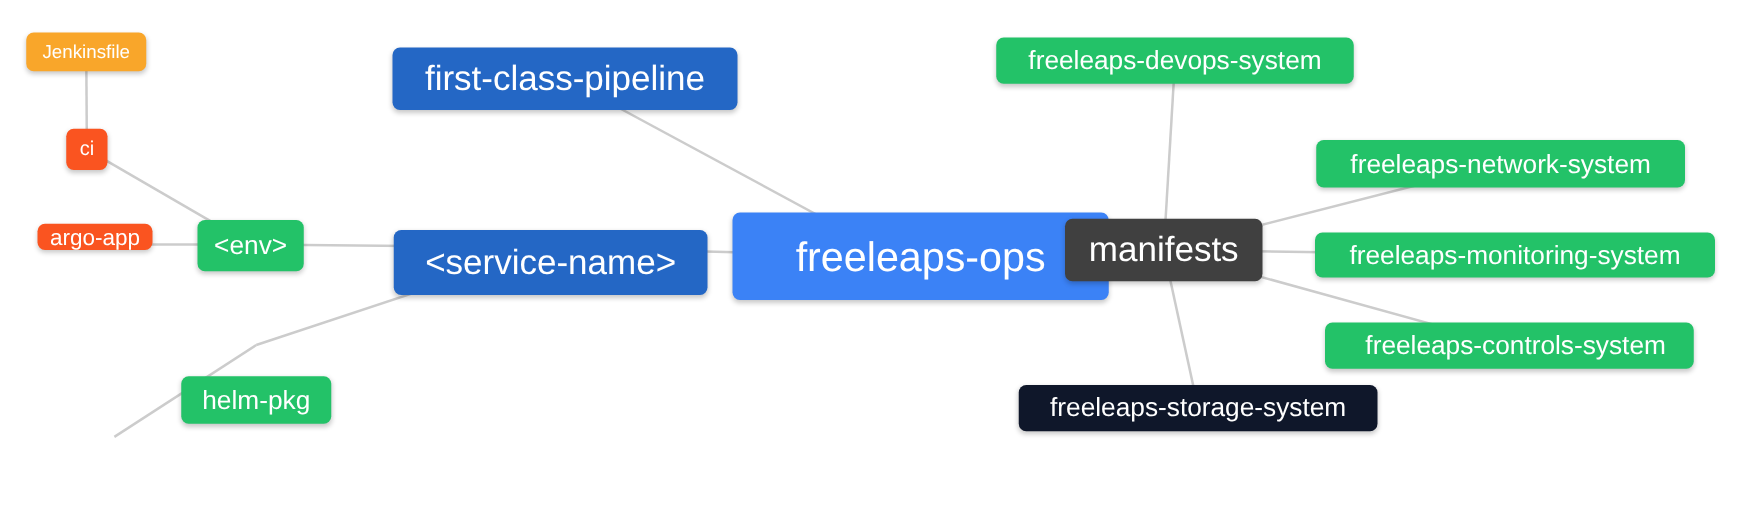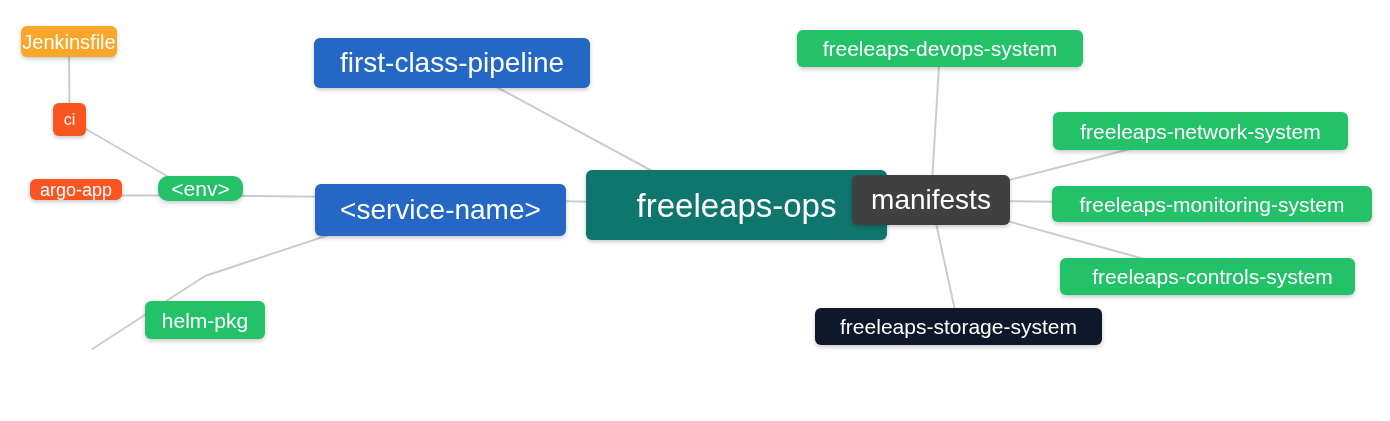--- a/index.html
+++ b/index.html
@@ -52,27 +52,27 @@
       <line x1="452" y1="63" x2="715" y2="205" stroke="#cccccc" stroke-width="2"></line>
       <line x1="440.5" y1="198" x2="715" y2="205" stroke="#cccccc" stroke-width="2"></line>
       <line x1="715" y1="205" x2="931" y2="200" stroke="#cccccc" stroke-width="2"></line>
       <line x1="931" y1="200" x2="940" y2="48.5" stroke="#cccccc" stroke-width="2"></line>
       <line x1="931" y1="200" x2="1200.5" y2="131" stroke="#cccccc" stroke-width="2"></line>
       <line x1="931" y1="200" x2="1212" y2="204" stroke="#cccccc" stroke-width="2"></line>
       <line x1="931" y1="200" x2="1207.5" y2="276.5" stroke="#cccccc" stroke-width="2"></line>
       <line x1="931" y1="200" x2="958.5" y2="326.5" stroke="#cccccc" stroke-width="2"></line>
     </svg>
 
-<div class="node" style="left: 21px; top: 26px; width: 96px; height: 31px; background: rgb(249, 166, 42); font-size: 20px;">Jenkinsfile</div>
+<div class="node" style="left: 21px; top: 26px; width: 96px; height: 31px; background: rgb(249, 166, 42); font-size: 15px;">Jenkinsfile</div>
     <div class="node" style="left: 53px; top: 103px; width: 33px; height: 33px; background: rgb(250, 84, 32); font-size: 16px;">ci</div>
     <div class="node" style="left: 30px; top: 179px; width: 92px; height: 21px; background: rgb(250, 84, 32); font-size: 18px;">argo-app</div>
-    <div class="node" style="left: 158px; top: 176px; width: 85px; height: 25px; background: rgb(35, 194, 104); font-size: 21px; border-radius: 10px;">&lt;env&gt;</div>
+    <div class="node" style="left: 158px; top: 176px; width: 85px; height: 41px; background: rgb(35, 194, 104); font-size: 21px;">&lt;env&gt;</div>
     <div class="node" style="left: 145px; top: 257px; width: 120px; height: 38px; background: rgb(35, 194, 104); font-size: 21px; margin-top: 44px;">helm-pkg</div>
     <div class="node" style="left: 314px; top: 38px; width: 276px; height: 50px; background: rgb(36, 103, 197); font-size: 28px;">first-class-pipeline</div>
     <div class="node" style="left: 315px; top: 172px; width: 251px; height: 52px; background: rgb(36, 103, 197); font-size: 28px; margin-top: 12px;">&lt;service-name&gt;</div>
-    <div class="node" style="left: 586px; top: 170px; width: 301px; height: 70px; background: #0f766e; font-size: 33px;">freeleaps-ops</div>
+    <div class="node" style="left: 586px; top: 170px; width: 301px; height: 70px; background: #3b82f6; font-size: 33px;">freeleaps-ops</div>
     <div class="node" style="left: 852px; top: 175px; width: 158px; height: 50px; background: #404040; font-size: 28px;">manifests</div>
     <div class="node" style="left: 797px; top: 30px; width: 286px; height: 37px; background: rgb(35, 194, 104); font-size: 21px;">freeleaps-devops-system</div>
     <div class="node" style="left: 1053px; top: 112px; width: 295px; height: 38px; background: rgb(35, 194, 104); font-size: 21px;">freeleaps-network-system</div>
     <div class="node" style="left: 1052px; top: 186px; width: 320px; height: 36px; background: rgb(35, 194, 104); font-size: 21px;">freeleaps-monitoring-system</div>
     <div class="node" style="left: 1060px; top: 258px; width: 295px; height: 37px; background: rgb(35, 194, 104); font-size: 21px; padding-left: 10px;">freeleaps-controls-system</div>
     <div class="node" style="left: 815px; top: 308px; width: 287px; height: 37px; background: #0f172a; font-size: 21px;">freeleaps-storage-system</div>
   </div>
 
 </body></html>

